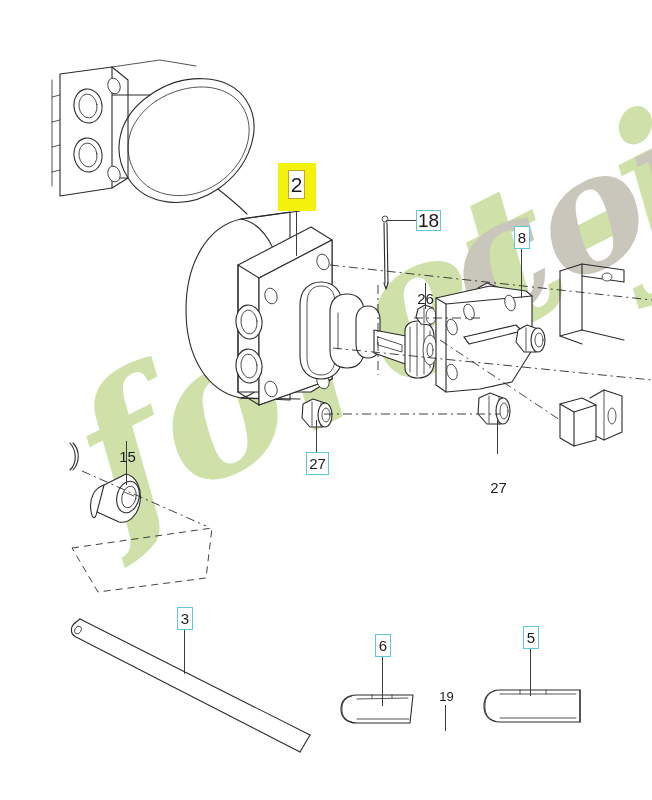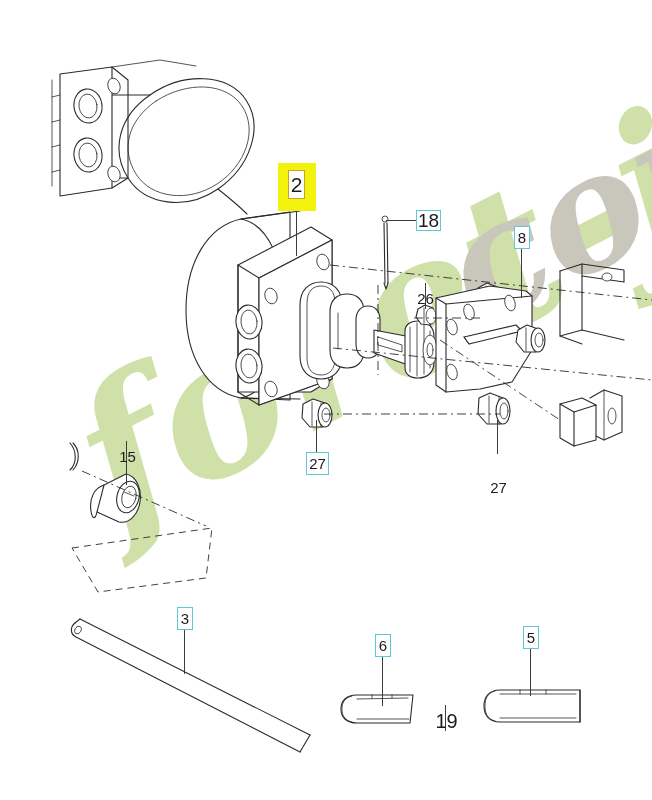--- a/index.html
+++ b/index.html
@@ -307,17 +307,17 @@
   <div class="callout boxed" style="left:306px; top:452px; width:23px; height:23px; font-size:15px;">27</div>
 
   <div class="callout plain" style="left:487px; top:453px; width:23px; height:19px; font-size:15px;">27</div>
 
   <div class="callout plain" style="left:116px; top:422px; width:23px; height:19px; font-size:15px;">15</div>
 
   <div class="callout boxed" style="left:177px; top:607px; width:16px; height:23px; font-size:15px;">3</div>
 
   <div class="callout boxed" style="left:375px; top:634px; width:16px; height:23px; font-size:15px;">6</div>
 
-  <div class="callout plain" style="left:435px; top:686px; width:23px; height:19px; font-size:20px;">19</div>
+  <div class="callout plain" style="left:435px; top:662px; width:23px; height:19px; font-size:13px;">19</div>
 
   <div class="callout boxed" style="left:523px; top:626px; width:16px; height:23px; font-size:15px;">5</div>
 
 </div>
 
 </body></html>

